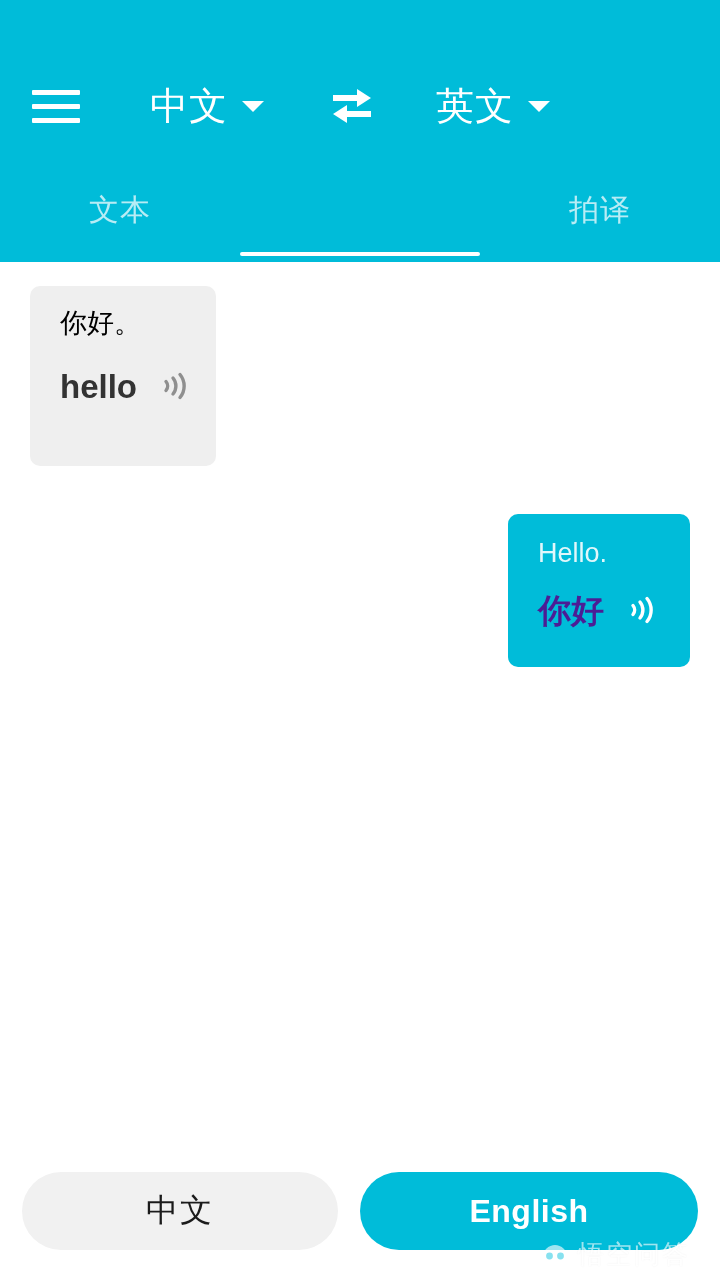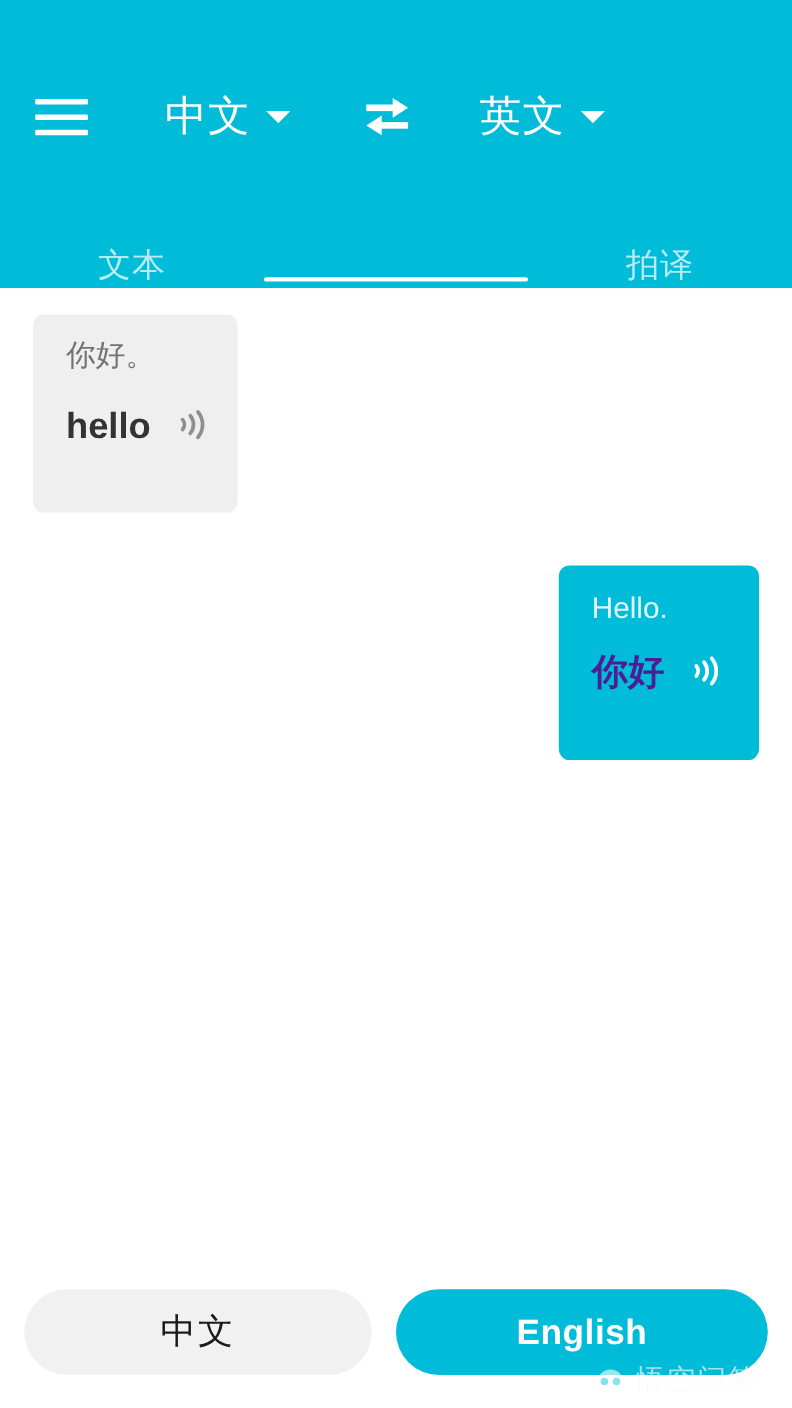--- a/index.html
+++ b/index.html
@@ -87,21 +87,20 @@
   }
 
   
   #tab-bar {
     position: absolute;
     left: 0;
     top: 172px;
     width: 720px;
     height: 90px;
     display: flex;
-    align-items: flex-end;
   }
   .tab {
     flex: 1 1 0;
     display: flex;
     align-items: flex-start;
     justify-content: center;
     padding-top: 18px;
     cursor: pointer;
     position: relative;
   }
@@ -149,39 +148,39 @@
   
   #bubble-incoming {
     left: 30px;
     top: 24px;
     width: 186px;
     height: 180px;
     background: #efefef;
   }
   #bubble-incoming .bubble-secondary {
     font-size: 27px;
-    color: #737373;
+    color: #000000;
     line-height: 1;
     margin-bottom: 32px;
     white-space: nowrap;
   }
   #bubble-incoming .bubble-primary {
     font-size: 33px;
     font-weight: bold;
     color: #333333;
     line-height: 1;
     white-space: nowrap;
   }
 
   
   #bubble-outgoing {
     left: 508px;
     top: 252px;
     width: 182px;
-    height: 177px;
+    height: 153px;
     background: #00bcd9;
     padding: 26px 24px 22px 30px;
   }
   #bubble-outgoing .bubble-secondary {
     font-size: 27px;
     color: rgba(255,255,255,0.88);
     line-height: 1;
     margin-bottom: 26px;
     white-space: nowrap;
   }

